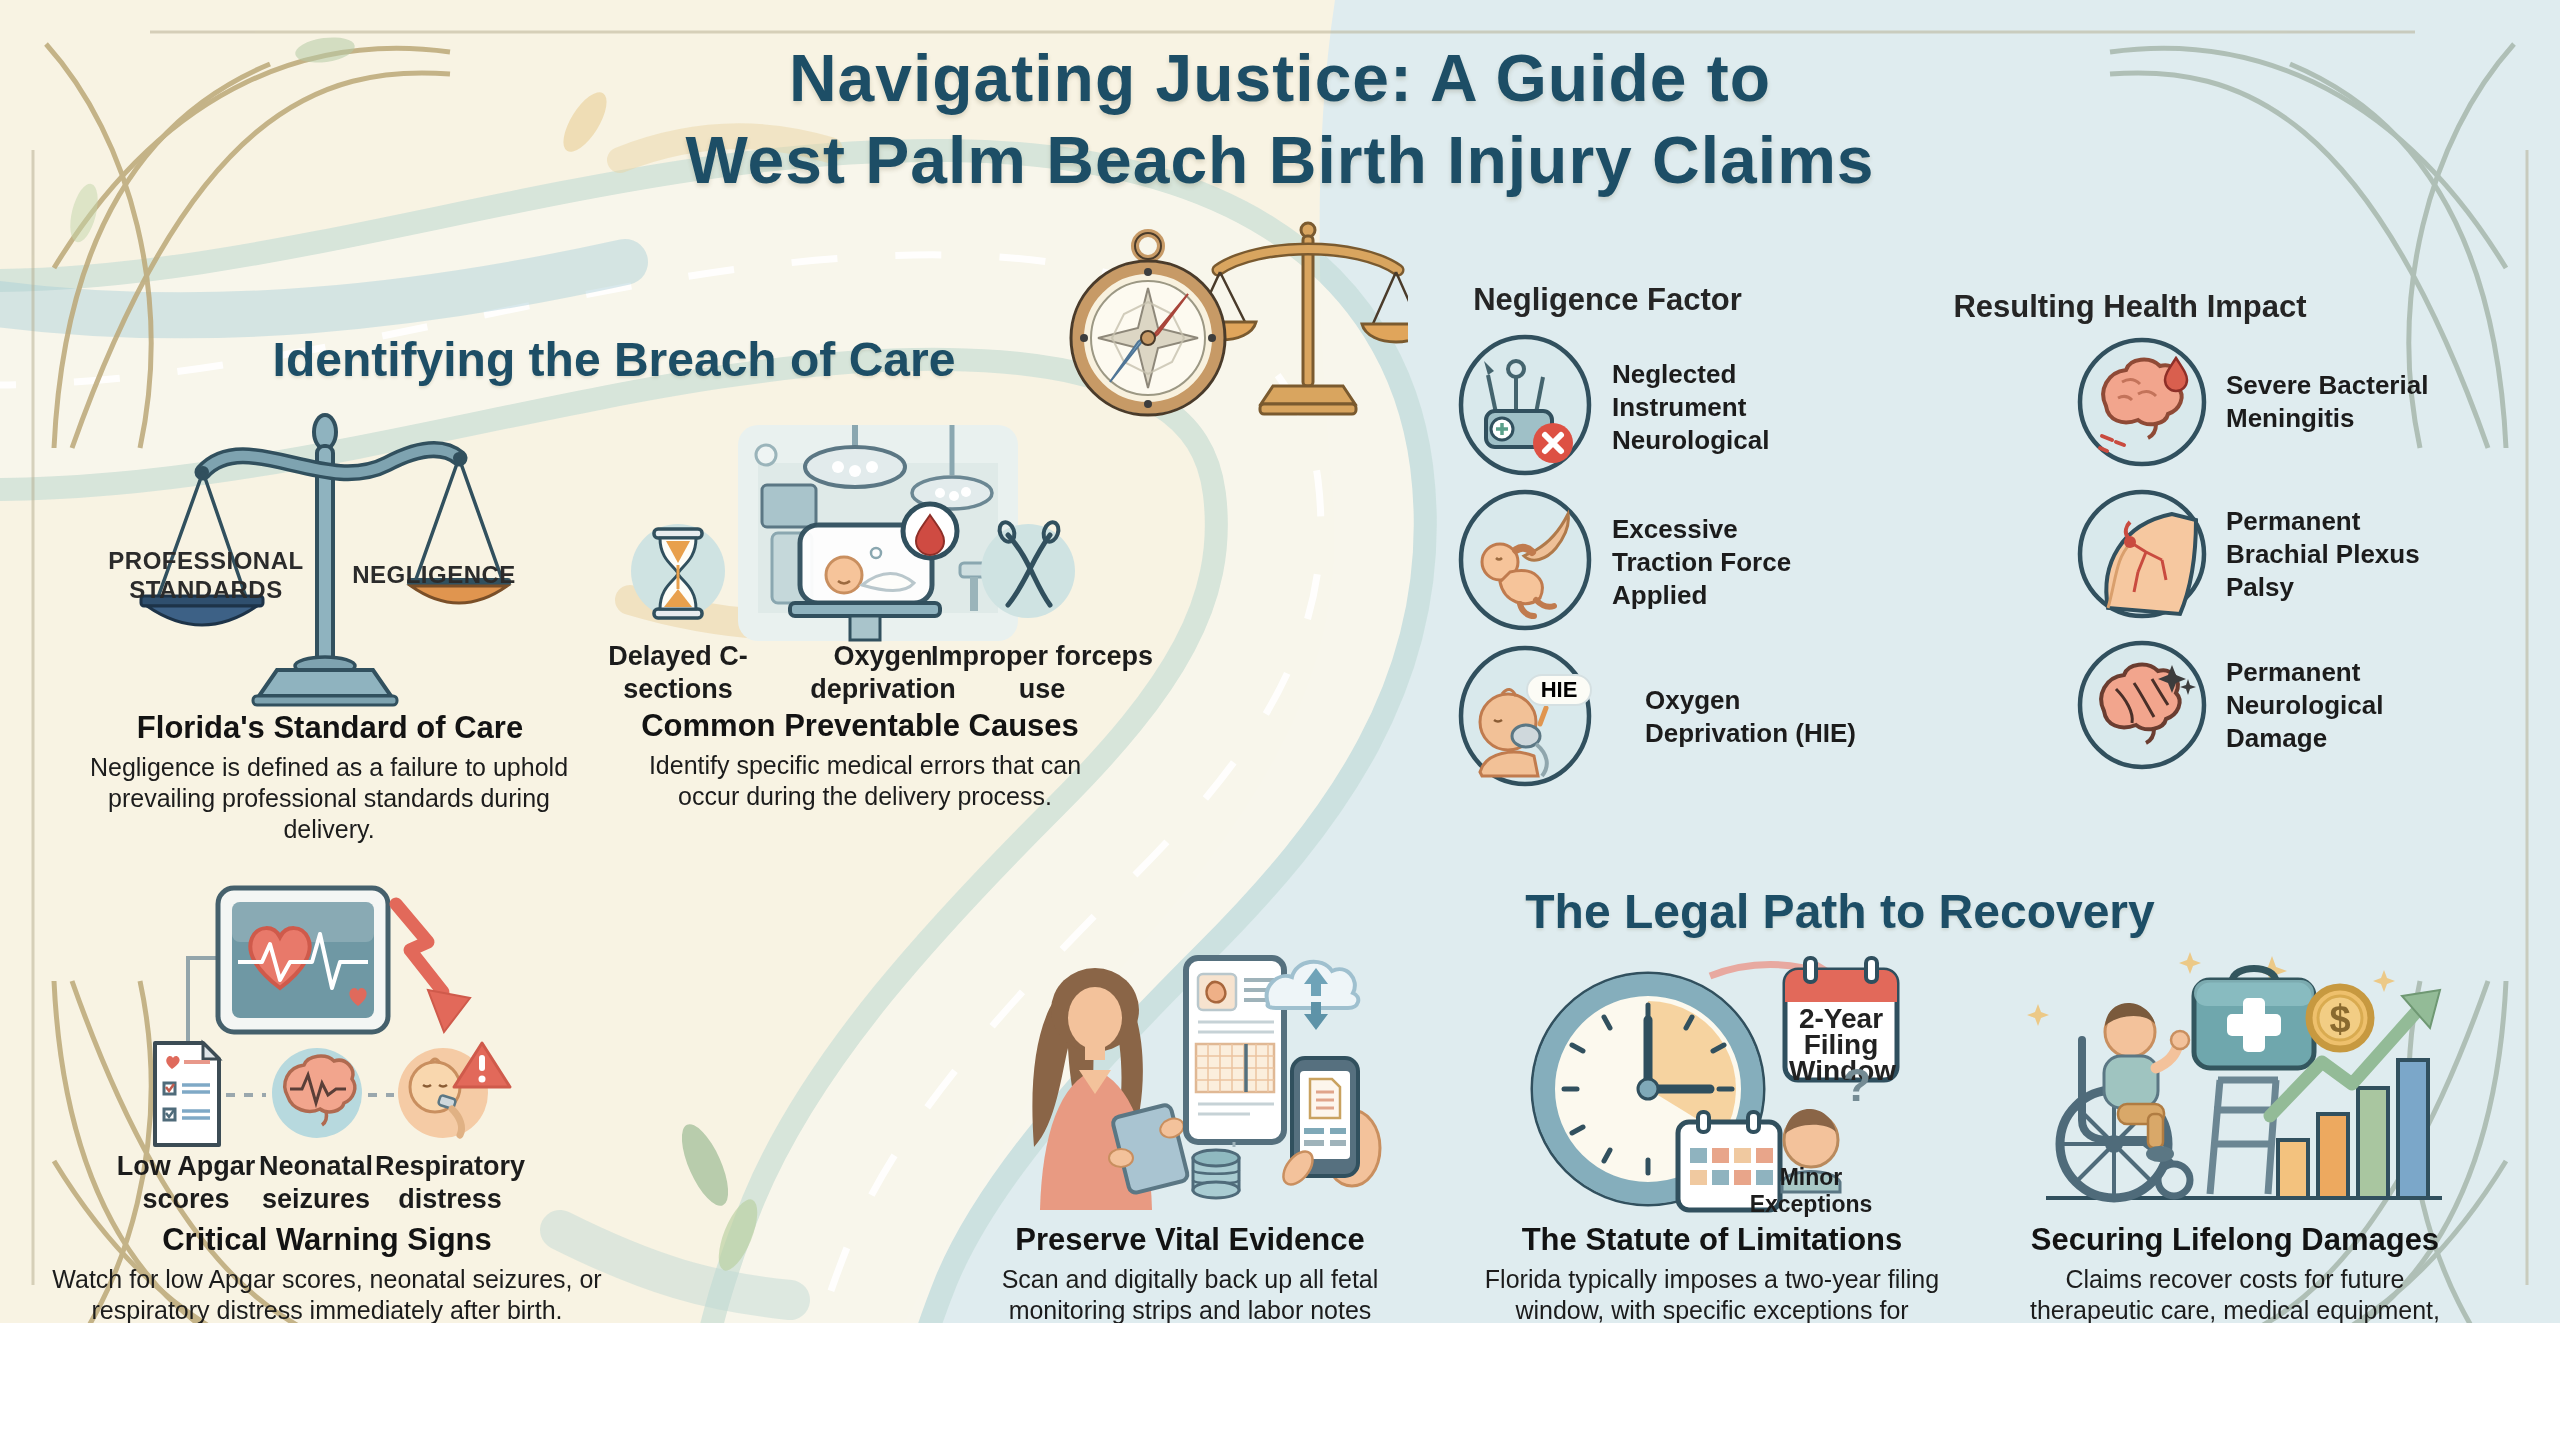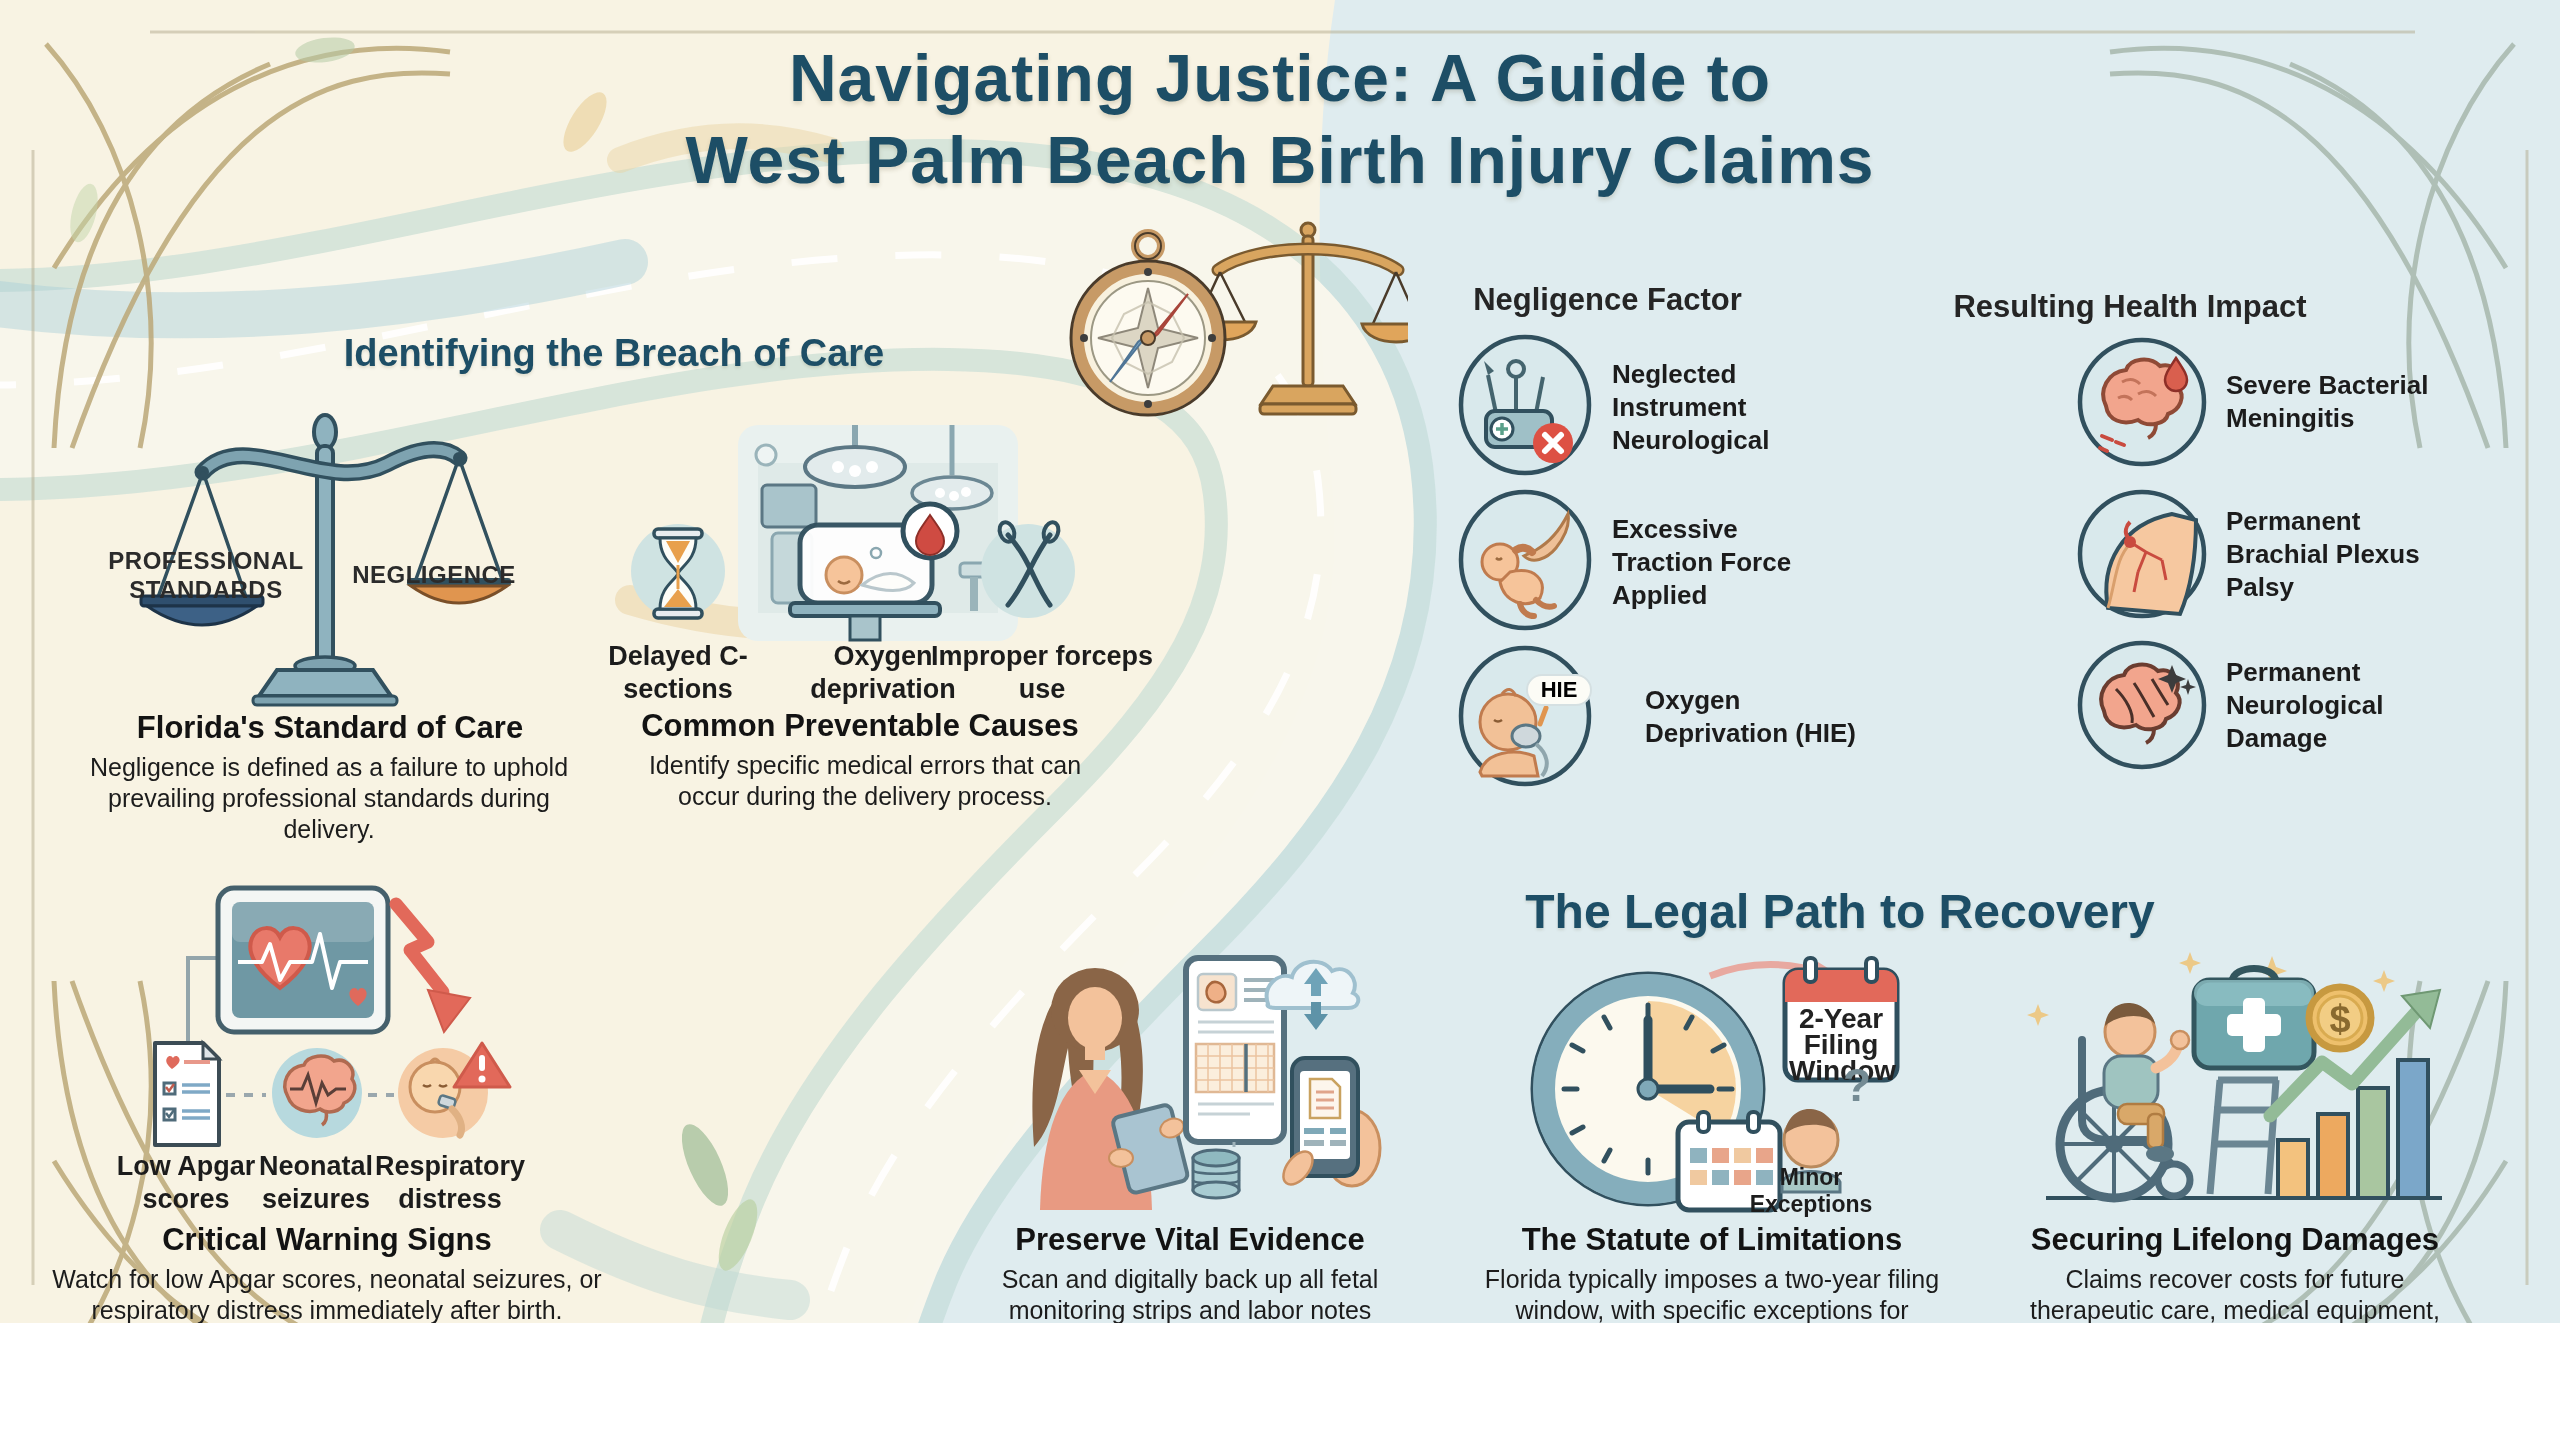--- a/index.html
+++ b/index.html
@@ -9,21 +9,21 @@
     font-family:"Liberation Sans", sans-serif;
     color:#1a1a1a;
   }
   .abs{position:absolute;}
   .ctr{text-align:center;}
   .title-line{
     width:1900px;left:330px;text-align:center;
     font-size:66px;font-weight:bold;color:#1d4e66;letter-spacing:1px;
     text-shadow:0 3px 4px rgba(90,80,40,.18);
   }
-  .section-h{font-size:38px;font-weight:bold;color:#1d4e66;text-shadow:0 2px 3px rgba(90,80,40,.15);}
+  .section-h{font-size:48px;font-weight:bold;color:#1d4e66;text-shadow:0 2px 3px rgba(90,80,40,.15);}
   .col-h{font-size:31px;font-weight:bold;color:#252525;}
   .card-h{font-size:31px;font-weight:bold;color:#131313;}
   .card-b{font-size:25px;line-height:31px;color:#1c1c1c;}
   .item-l{font-size:27px;line-height:33px;font-weight:bold;color:#1c1c1c;}
   .row-l{font-size:26px;line-height:33px;font-weight:bold;color:#1c1c1c;}
   .scale-l{font-size:24px;line-height:29px;font-weight:bold;color:#2b2b2b;letter-spacing:.5px;}
   .pill{
     background:#fcfcf6;border:2px solid #d5e0e2;border-radius:16px;
     font-size:22px;font-weight:bold;color:#000000;text-align:center;line-height:28px;
   }

